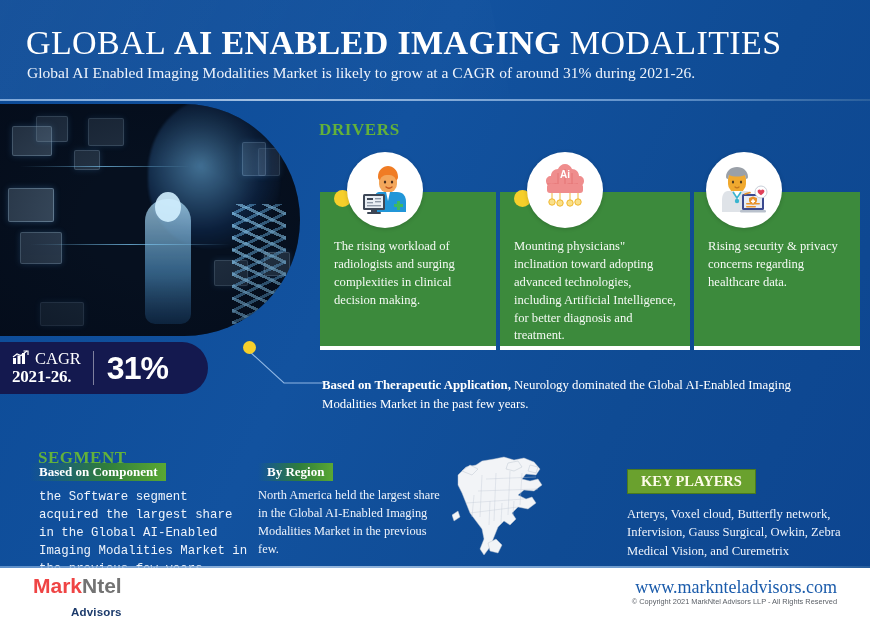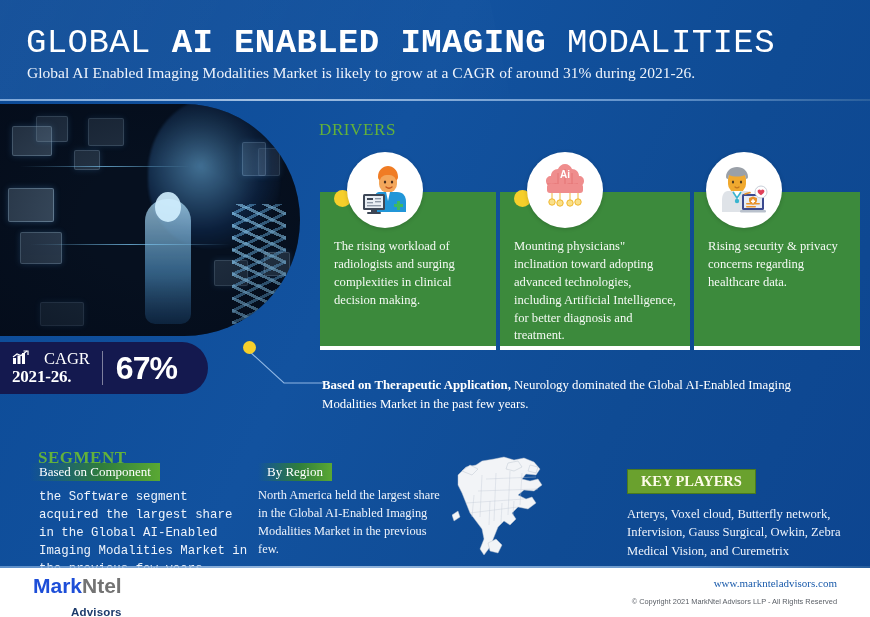--- a/index.html
+++ b/index.html
@@ -22,21 +22,21 @@
     overflow:hidden;
   }
   .header-sheen {
     position:absolute; left:-100px; top:-80px; width:600px; height:320px;
     background:linear-gradient(130deg, rgba(255,255,255,0.06), rgba(255,255,255,0));
     transform:rotate(-12deg);
   }
   .title {
     position:absolute; left:26px; top:24px;
     font-size:34px; letter-spacing:0.4px; color:#ffffff;
-    font-family:Liberation Mono, monospace; white-space:nowrap;
+    font-family:Liberation Serif, serif; white-space:nowrap;
   }
   .title .bold { font-weight:bold; }
   .title .light { font-weight:normal; }
   .subtitle {
     position:absolute; left:27px; top:64px;
     font-size:15.5px; color:#eef3fb; white-space:nowrap;
     font-family:"Liberation Serif", serif;
   }
   .header-rule {
     position:absolute; left:0; top:99px; width:870px; height:2px;
@@ -95,21 +95,21 @@
     background:linear-gradient(90deg, rgba(110,200,255,0), rgba(130,210,255,.7), rgba(110,200,255,0));
   }
   .hero-vignette {
     position:absolute; inset:0;
     background:radial-gradient(ellipse at 55% 50%, rgba(0,0,0,0) 35%, rgba(3,10,24,.55) 100%);
   }
 
   
   .drivers-title {
     position:absolute; left:319px; top:120px;
-    font-size:17px; font-weight:normal; letter-spacing:.6px;
+    font-size:17px; font-weight:bold; letter-spacing:.6px;
     color:#63b13a; font-family:"Liberation Serif", serif;
   }
   .driver-card {
     position:absolute; top:192px; height:158px;
     background:#3c8a3c;
     border-bottom:4px solid #ffffff;
   }
   .driver-card.c1 { left:320px; width:176px; }
   .driver-card.c2 { left:500px; width:190px; }
   .driver-card.c3 { left:694px; width:166px; }
@@ -139,21 +139,21 @@
   
   .cagr {
     position:absolute; left:-14px; top:342px; width:222px; height:52px;
     background:#14194f; border-radius:0 28px 28px 0;
     display:flex; align-items:center;
   }
   .cagr-left {
     padding-left:26px; color:#ffffff; text-align:left;
     font-family:"Liberation Serif", serif;
   }
-  .cagr-row1 { display:flex; align-items:center; gap:15px; font-size:16.5px; line-height:1.05; }
+  .cagr-row1 { display:flex; align-items:center; gap:6px; font-size:16.5px; line-height:1.05; }
   .cagr-row2 { font-size:17px; font-weight:bold; line-height:1.1; letter-spacing:-.2px; }
   .cagr-sep {
     width:1px; height:34px; background:rgba(255,255,255,.45); margin:0 13px 0 12px;
   }
   .cagr-pct {
     font-size:32px; font-weight:bold; color:#ffffff;
     font-family:"Liberation Sans", sans-serif; letter-spacing:-1px;
   }
 
   
@@ -174,21 +174,21 @@
 
   
   .segment-title {
     position:absolute; left:38px; top:448px;
     font-size:17px; font-weight:bold; letter-spacing:.5px;
     color:#63b13a; font-family:"Liberation Serif", serif;
   }
   .seg-badge {
     position:absolute; height:18px; padding:0 9px;
     display:inline-flex; align-items:center;
-    font-size:13px; font-weight:normal; color:#ffffff;
+    font-size:13px; font-weight:bold; color:#ffffff;
     font-family:"Liberation Serif", serif;
     background:linear-gradient(90deg, rgba(18,82,159,0) 0%, #2f7d3c 55%, #5aa833 100%);
   }
   .seg-badge.b1 { left:30px; top:463px; }
   .seg-badge.b2 { left:258px; top:463px; }
   .seg-body {
     position:absolute; font-size:12.4px; line-height:1.45;
     color:#eef3fb; font-family:"Liberation Serif", serif;
   }
   .seg-body.s1 { left:39px; top:489px; width:215px;font-family:Liberation Mono, monospace; }
@@ -213,28 +213,28 @@
     position:absolute; left:0; top:566px; width:870px; height:2px;
     background:linear-gradient(90deg,#6f9ed4,#b9d2ee 35%,#7ba8d8 80%,#2e639f);
     opacity:.8;
   }
   .footer {
     position:absolute; left:0; top:568px; width:870px; height:49px;
     background:#ffffff;
   }
   .logo { position:absolute; left:33px; top:7px; }
   .logo-main { font-size:21px; font-weight:bold; font-family:"Liberation Sans", sans-serif; line-height:1; }
-  .logo-mark { color:#1d4ed8; }
+  .logo-mark { color:#ef4444; }
   .logo-ntel { color:#737373; }
   .logo-sub {
     text-align:right; font-size:11.5px; font-weight:bold; color:#1b3a6b;
     font-family:"Liberation Sans", sans-serif; margin-top:10px; letter-spacing:.2px;
   }
   .site {
-    position:absolute; right:33px; top:9px; font-size:11px;
+    position:absolute; right:33px; top:9px; font-size:18px;
     color:#1a5bab; font-family:"Liberation Serif", serif;
   }
   .copy {
     position:absolute; right:33px; top:29px; font-size:7.4px;
     color:#5a5f66; font-family:"Liberation Sans", sans-serif;
   }
 </style>
 </head>
 <body>
 
@@ -356,21 +356,21 @@
             <rect x="10" y="3" width="3" height="11" fill="#ffffff"></rect>
             <path d="M1 7l4-3 4 1.5L15 1" stroke="#ffffff" stroke-width="1.2" fill="none"></path>
             <path d="M11.5 1H16v4" stroke="#ffffff" stroke-width="1.2" fill="none"></path>
           </svg>
         </span>
         <span>CAGR</span>
       </div>
       <div class="cagr-row2">2021-26.</div>
     </div>
     <div class="cagr-sep"></div>
-    <div class="cagr-pct">67%</div>
+    <div class="cagr-pct">31%</div>
   </div>
 
   <div class="conn-dot"></div>
   <svg class="conn-line" viewBox="0 0 76 38">
     <path d="M1 1 L36 33 L76 33" stroke="#8fb6e4" stroke-width="1.1" fill="none"></path>
   </svg>
 
   <div class="note"><b>Based on Therapeutic Application,</b><span> Neurology dominated the Global AI-Enabled Imaging Modalities Market in the past few years.</span></div>
 
   <div class="segment-title">SEGMENT</div>

